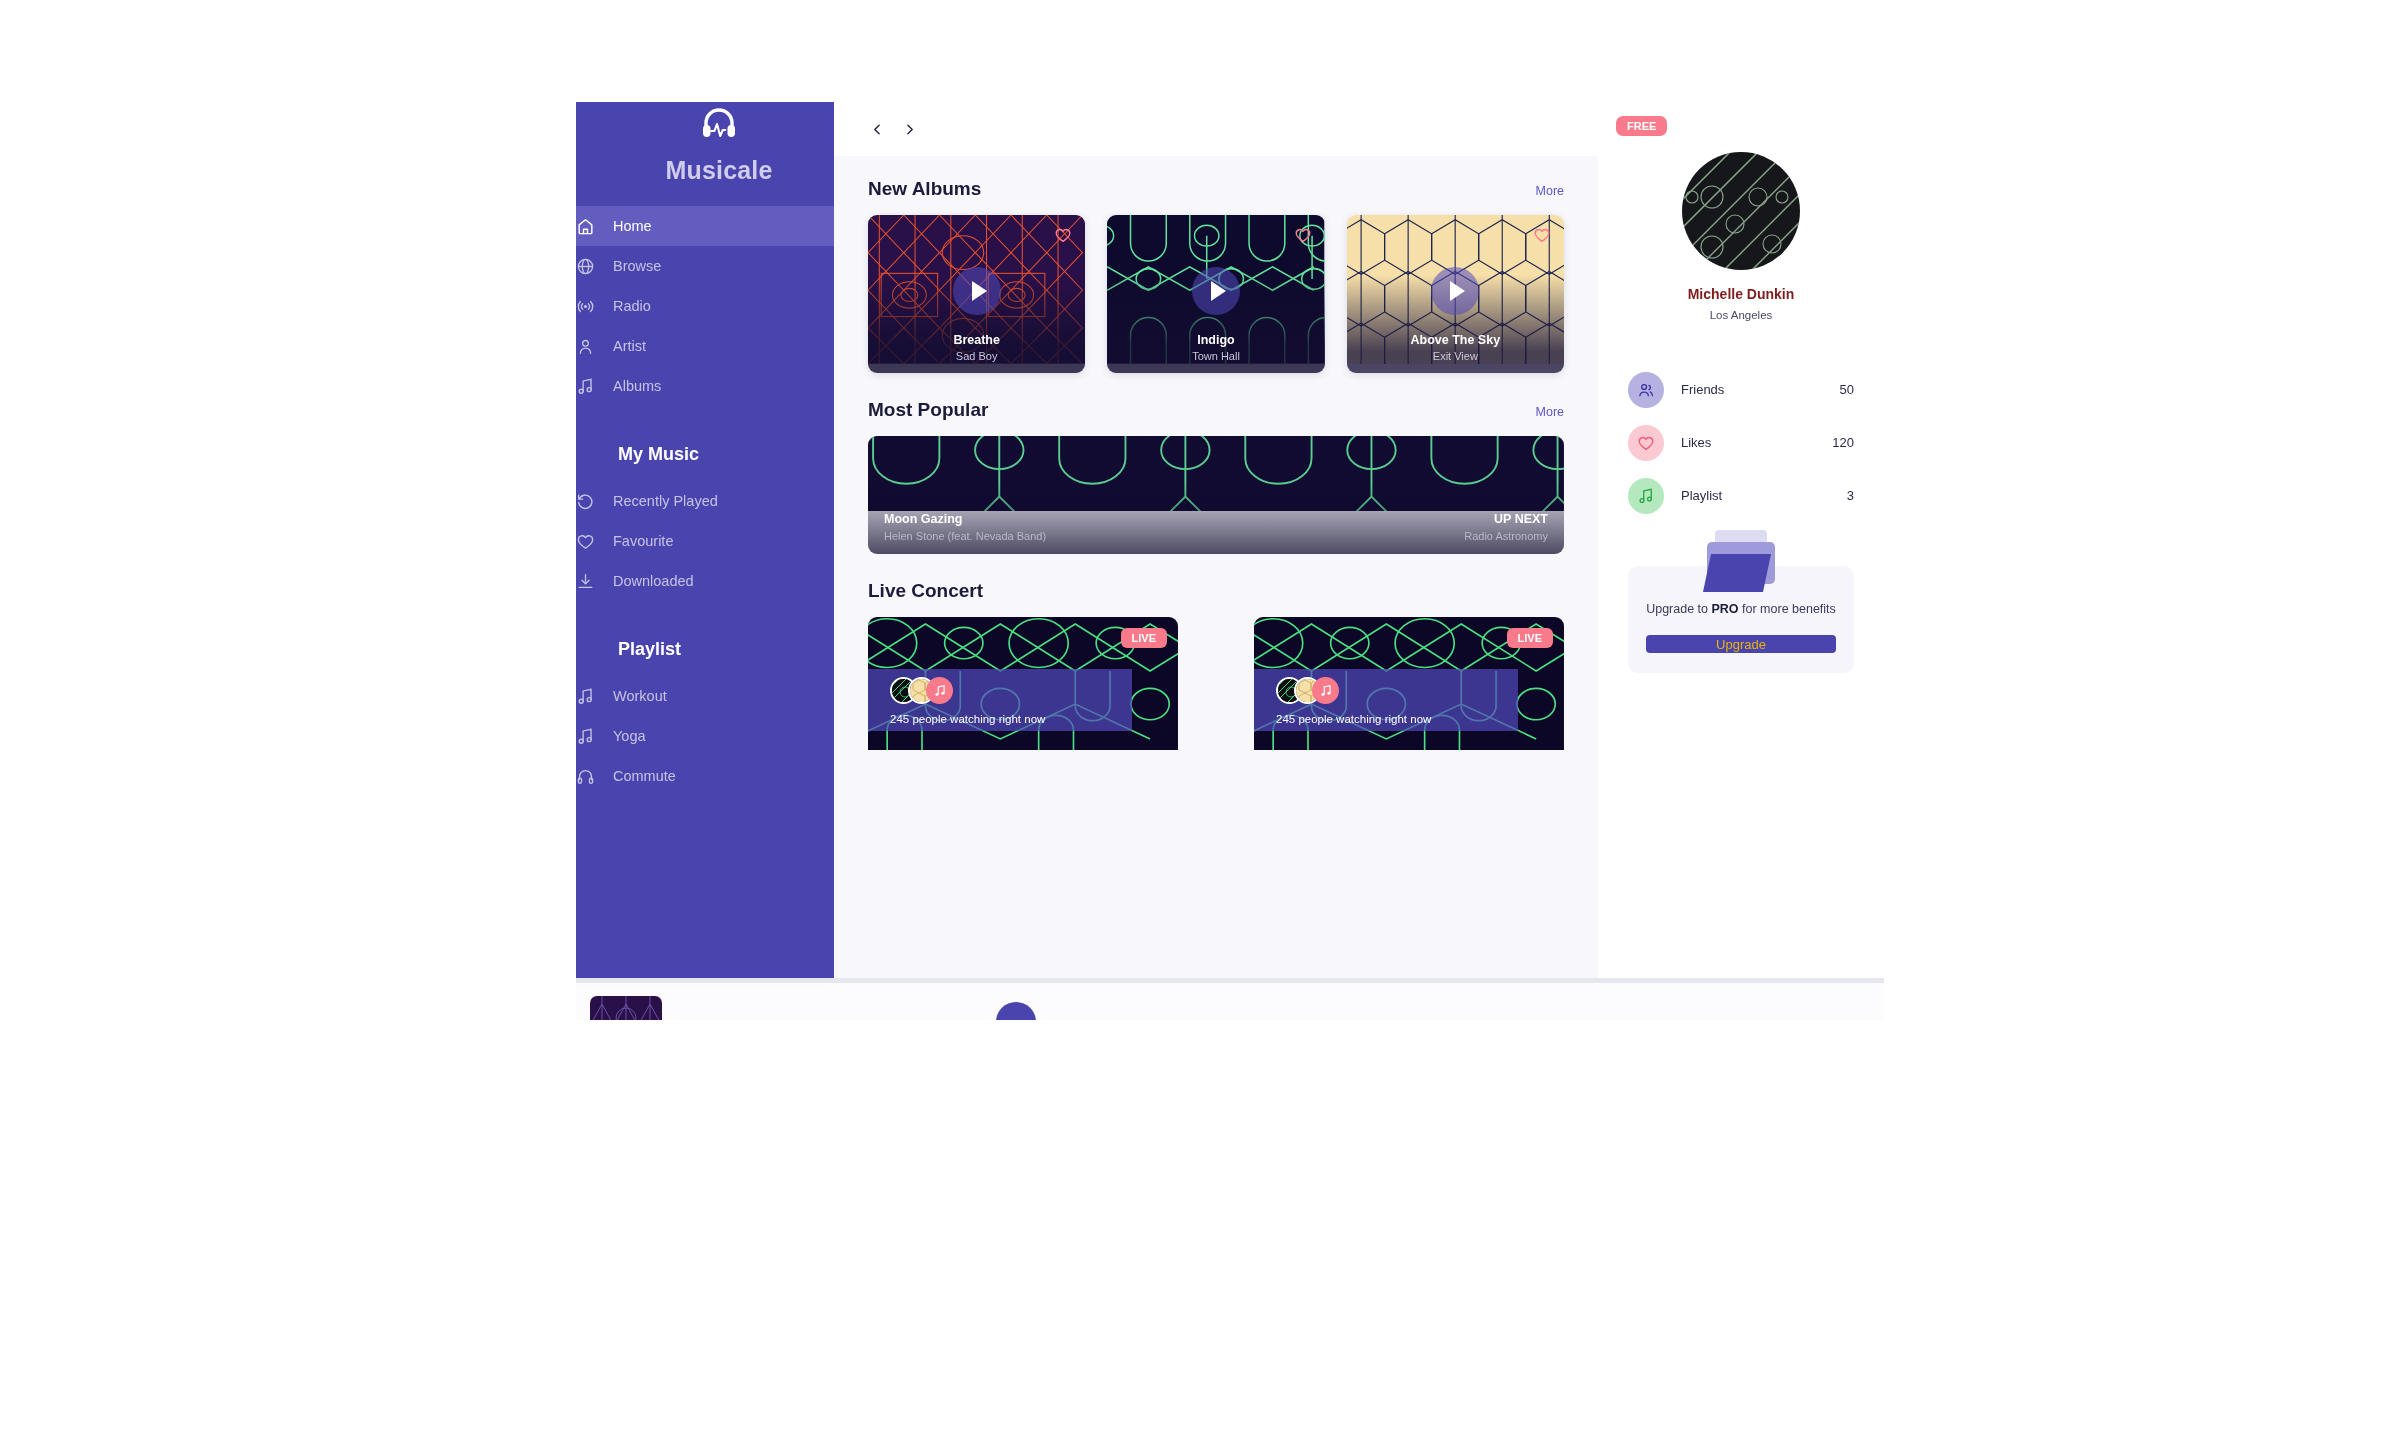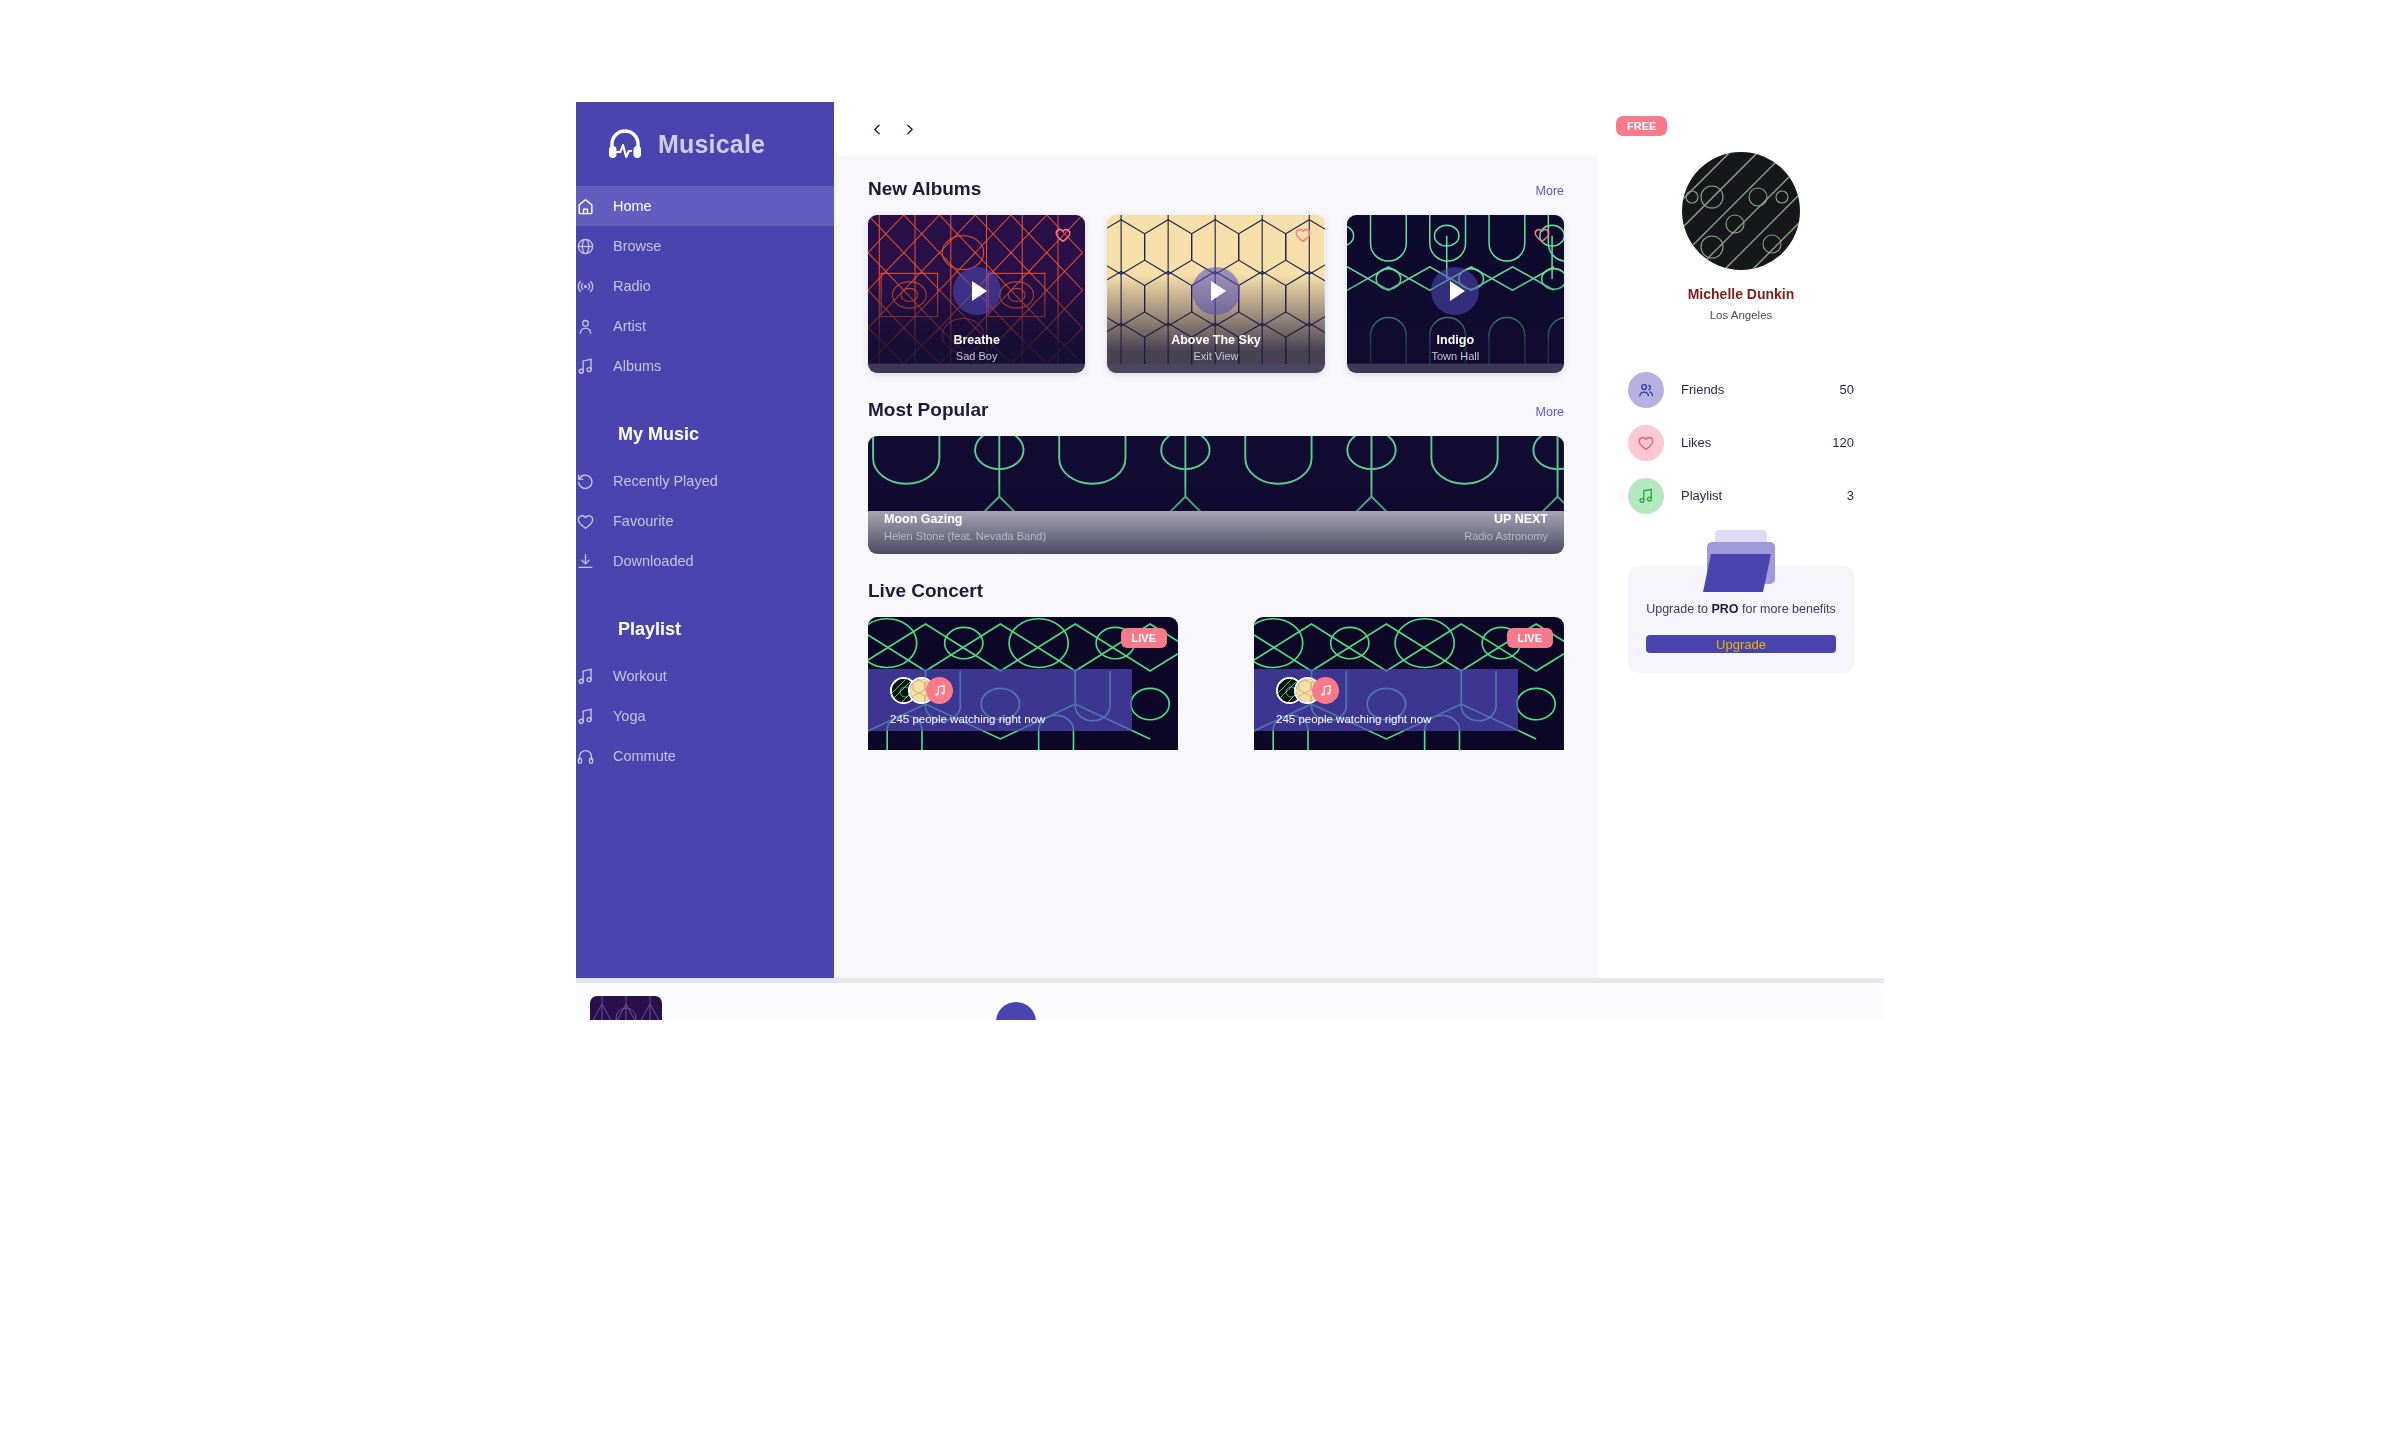--- a/index.html
+++ b/index.html
@@ -19,23 +19,23 @@
   }
 
   
   .sidebar {
     width: 258px; flex: 0 0 258px;
     background: #4a45ae;
     display: flex; flex-direction: column;
     padding-bottom: 10px;
   }
   .logo-row {
-    height: 84px;
+    height: 104px;
     display: flex; align-items: center;
-    padding-left: 28px; gap: 12px;
+    padding-left: 28px; gap: 12px; flex-direction: column;
   }
   .logo-icon { width: 42px; height: 42px; flex: 0 0 42px; }
   .logo-text {
     font-size: 25px; font-weight: bold;
     color: #cfcdeb; letter-spacing: .2px;
   }
   .nav-item {
     display: flex; align-items: center;
     height: 40px; gap: 18px;
     color: #c5c3e4; font-size: 14.5px;
@@ -503,20 +503,60 @@
               <div class="tri"></div>
             </div>
           <div class="meta">
             <div class="t">Breathe</div>
             <div class="s">Sad Boy</div>
           </div>
         </div>
 
         <div class="album">
           <svg class="art" viewBox="0 0 231 158" preserveAspectRatio="none">
+            <rect width="231" height="158" fill="#0e0a2e"></rect>
+            <g stroke="#62e39a" stroke-width="1.6" fill="none">
+              <path d="M25 -10 v40 a19 19 0 0 0 38 0 v-40"></path>
+              <path d="M88 -10 v40 a19 19 0 0 0 38 0 v-40"></path>
+              <path d="M151 -10 v40 a19 19 0 0 0 38 0 v-40"></path>
+              <path d="M214 -10 v40 a19 19 0 0 0 38 0 v-40"></path>
+              <ellipse cx="106" cy="22" rx="13" ry="11"></ellipse>
+              <ellipse cx="-6" cy="22" rx="13" ry="11"></ellipse>
+              <ellipse cx="218" cy="22" rx="13" ry="11"></ellipse>
+              <path d="M0 55 L44 80 L88 55 L132 80 L176 55 L220 80"></path>
+              <path d="M0 80 L44 55 L88 80 L132 55 L176 80 L220 55"></path>
+              <ellipse cx="44" cy="68" rx="13" ry="11"></ellipse>
+              <ellipse cx="132" cy="68" rx="13" ry="11"></ellipse>
+              <ellipse cx="220" cy="68" rx="13" ry="11"></ellipse>
+              <path d="M25 168 v-40 a19 19 0 0 1 38 0 v40"></path>
+              <path d="M88 168 v-40 a19 19 0 0 1 38 0 v40"></path>
+              <path d="M151 168 v-40 a19 19 0 0 1 38 0 v40"></path>
+              <path d="M214 168 v-40 a19 19 0 0 1 38 0 v40"></path>
+              <line x1="106" y1="22" x2="106" y2="68"></line>
+              <line x1="-6" y1="22" x2="-6" y2="68"></line>
+              <line x1="218" y1="22" x2="218" y2="68"></line>
+            </g>
+          </svg>
+          <div class="fade"></div>
+          <span class="heart">
+            <svg viewBox="0 0 24 24" fill="none" stroke="currentColor" stroke-width="1.9" stroke-linejoin="round">
+              <path d="M12 20.5 C6 16.5 3 13.5 3 9.8 A4.8 4.8 0 0 1 12 7.3 A4.8 4.8 0 0 1 21 9.8 C21 13.5 18 16.5 12 20.5 Z"></path>
+            </svg>
+          </span>
+          <div class="play">
+              <div class="tri"></div>
+            </div>
+          <div class="meta">
+            <div class="t">Indigo</div>
+            <div class="s">Town Hall</div>
+          </div>
+        </div>
+
+        <div class="album">
+          <svg class="art" viewBox="0 0 231 158" preserveAspectRatio="none">
             <rect width="231" height="158" fill="#f6dfa8"></rect>
             <g stroke="#1c2352" stroke-width="1.2" fill="none">
               <path d="M-10 20 L15 5 L40 20 L40 48 L15 63 L-10 48 Z"></path>
               <path d="M40 20 L65 5 L90 20 L90 48 L65 63 L40 48 Z"></path>
               <path d="M90 20 L115 5 L140 20 L140 48 L115 63 L90 48 Z"></path>
               <path d="M140 20 L165 5 L190 20 L190 48 L165 63 L140 48 Z"></path>
               <path d="M190 20 L215 5 L240 20 L240 48 L215 63 L190 48 Z"></path>
               <path d="M-10 75 L15 60 L40 75 L40 103 L15 118 L-10 103 Z"></path>
               <path d="M40 75 L65 60 L90 75 L90 103 L65 118 L40 103 Z"></path>
               <path d="M90 75 L115 60 L140 75 L140 103 L115 118 L90 103 Z"></path>
@@ -539,60 +579,20 @@
             <svg viewBox="0 0 24 24" fill="none" stroke="currentColor" stroke-width="1.9" stroke-linejoin="round">
               <path d="M12 20.5 C6 16.5 3 13.5 3 9.8 A4.8 4.8 0 0 1 12 7.3 A4.8 4.8 0 0 1 21 9.8 C21 13.5 18 16.5 12 20.5 Z"></path>
             </svg>
           </span>
           <div class="play">
               <div class="tri"></div>
             </div>
           <div class="meta">
             <div class="t">Above The Sky</div>
             <div class="s">Exit View</div>
-          </div>
-        </div>
-
-        <div class="album">
-          <svg class="art" viewBox="0 0 231 158" preserveAspectRatio="none">
-            <rect width="231" height="158" fill="#0e0a2e"></rect>
-            <g stroke="#62e39a" stroke-width="1.6" fill="none">
-              <path d="M25 -10 v40 a19 19 0 0 0 38 0 v-40"></path>
-              <path d="M88 -10 v40 a19 19 0 0 0 38 0 v-40"></path>
-              <path d="M151 -10 v40 a19 19 0 0 0 38 0 v-40"></path>
-              <path d="M214 -10 v40 a19 19 0 0 0 38 0 v-40"></path>
-              <ellipse cx="106" cy="22" rx="13" ry="11"></ellipse>
-              <ellipse cx="-6" cy="22" rx="13" ry="11"></ellipse>
-              <ellipse cx="218" cy="22" rx="13" ry="11"></ellipse>
-              <path d="M0 55 L44 80 L88 55 L132 80 L176 55 L220 80"></path>
-              <path d="M0 80 L44 55 L88 80 L132 55 L176 80 L220 55"></path>
-              <ellipse cx="44" cy="68" rx="13" ry="11"></ellipse>
-              <ellipse cx="132" cy="68" rx="13" ry="11"></ellipse>
-              <ellipse cx="220" cy="68" rx="13" ry="11"></ellipse>
-              <path d="M25 168 v-40 a19 19 0 0 1 38 0 v40"></path>
-              <path d="M88 168 v-40 a19 19 0 0 1 38 0 v40"></path>
-              <path d="M151 168 v-40 a19 19 0 0 1 38 0 v40"></path>
-              <path d="M214 168 v-40 a19 19 0 0 1 38 0 v40"></path>
-              <line x1="106" y1="22" x2="106" y2="68"></line>
-              <line x1="-6" y1="22" x2="-6" y2="68"></line>
-              <line x1="218" y1="22" x2="218" y2="68"></line>
-            </g>
-          </svg>
-          <div class="fade"></div>
-          <span class="heart">
-            <svg viewBox="0 0 24 24" fill="none" stroke="currentColor" stroke-width="1.9" stroke-linejoin="round">
-              <path d="M12 20.5 C6 16.5 3 13.5 3 9.8 A4.8 4.8 0 0 1 12 7.3 A4.8 4.8 0 0 1 21 9.8 C21 13.5 18 16.5 12 20.5 Z"></path>
-            </svg>
-          </span>
-          <div class="play">
-              <div class="tri"></div>
-            </div>
-          <div class="meta">
-            <div class="t">Indigo</div>
-            <div class="s">Town Hall</div>
           </div>
         </div>
 
       </div>
 
       <div class="sec-head" style="margin-top:26px">
         <div class="sec-h">Most Popular</div>
         <a class="more-link">More</a>
       </div>
 

